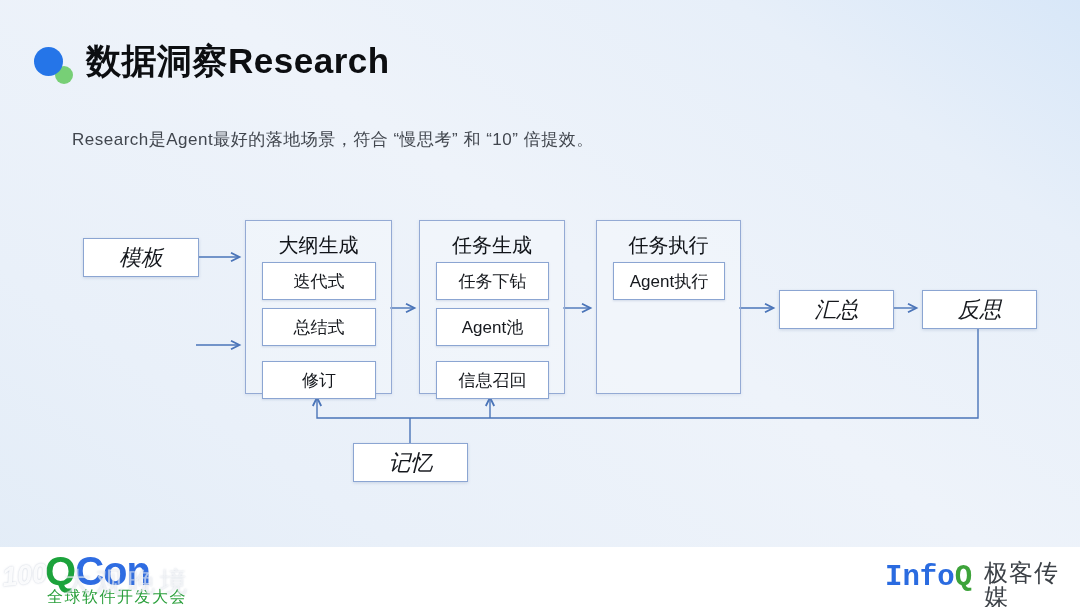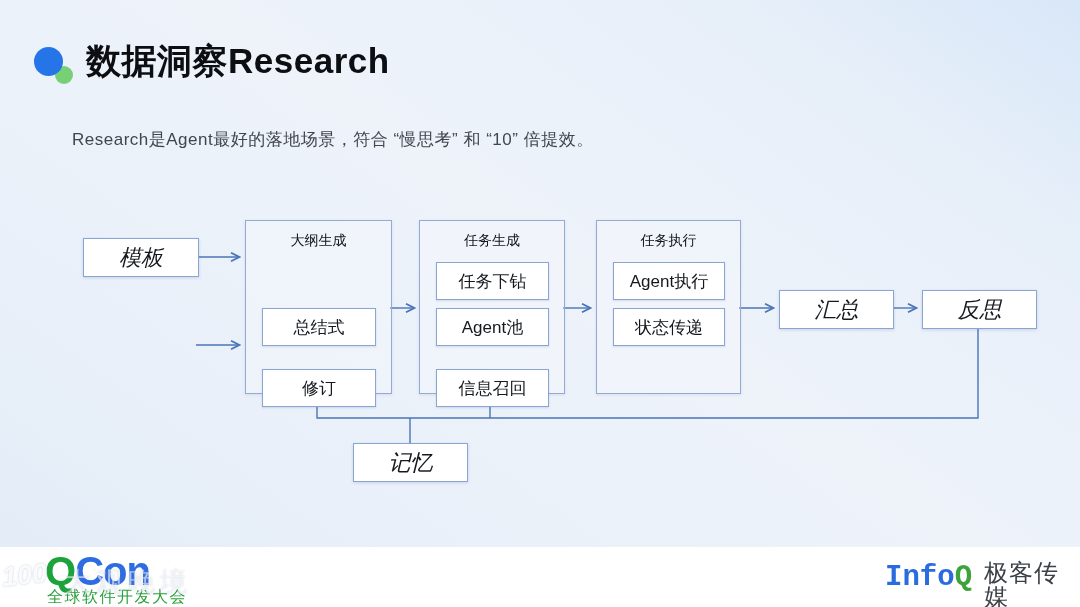--- a/index.html
+++ b/index.html
@@ -19,27 +19,27 @@
   .connectors{position:absolute;left:0;top:0;width:1080px;height:607px;pointer-events:none;}
   .node{
     position:absolute;background:#ffffff;border:1.6px solid #8ba5d2;
     display:flex;align-items:center;justify-content:center;
     font-size:22px;color:#15181d;box-shadow:0 1px 3px rgba(110,135,175,.28);font-style:italic;
   }
   .stage{
     position:absolute;border:1.6px solid #94aad4;background:rgba(255,255,255,.22);
     box-shadow:0 1px 3px rgba(110,135,175,.18);
   }
-  .stage-title{position:absolute;left:0;right:0;top:11px;text-align:center;font-size:14px;color:#101318;}
+  .stage-title{position:absolute;left:0;right:0;top:11px;text-align:center;font-size:20px;color:#101318;}
   .stage .item{
     position:absolute;left:16px;right:15px;height:36px;background:#fff;border:1.5px solid #8ba5d2;
     display:flex;align-items:center;justify-content:center;font-size:17px;color:#15181d;
     box-shadow:0 1px 2px rgba(110,135,175,.25);
   }
-  .item.i0{top:41px}.item.i1{top:87px}.item.i2{top:148px}
+  .item.i0{top:41px}.item.i1{top:87px}.item.i2{top:140px}
   
   .footer-band{position:absolute;left:0;bottom:0;width:1080px;height:60px;background:#ffffff;}
   .qcon{position:absolute;left:45px;top:551px;line-height:1;}
   .qcon .q{font-size:40px;font-weight:bold;color:#1ca33c;letter-spacing:-1px;}
   .qcon .con{font-size:40px;font-weight:bold;color:#2e6ce2;letter-spacing:-1px;}
   .qcon-tagline{position:absolute;left:47px;top:587px;font-size:16px;color:#2ba03c;letter-spacing:1.5px;}
   .infoq{position:absolute;left:885px;top:563px;display:flex;align-items:flex-start;line-height:1;font-family:Liberation Mono, monospace;}
   .infoq .info{font-size:29px;font-weight:bold;color:#2a6be0;}
   .infoq .iq{font-size:29px;font-weight:bold;color:#3da33a;}
   .infoq .company{margin-left:12px;font-size:24px;color:#3c4147;letter-spacing:1px;}
@@ -83,35 +83,35 @@
       <path d="M978 327 V418 H317 V399" marker-end="url(#arrow)"></path>
       <path d="M490 418 V399" marker-end="url(#arrow)"></path>
       <path d="M410 443 V418"></path>
     </g>
   </svg>
 
   <div class="node" style="left:83px;top:238px;width:114px;height:37px;">模板</div>
 
   <div class="stage" style="left:245px;top:220px;width:145px;height:172px;">
     <div class="stage-title">大纲生成</div>
+    <div class="item i0">迭代式</div>
     <div class="item i1">总结式</div>
     <div class="item i2">修订</div>
   </div>
 
   <div class="stage" style="left:419px;top:220px;width:144px;height:172px;">
     <div class="stage-title">任务生成</div>
     <div class="item i0">任务下钻</div>
     <div class="item i1">Agent池</div>
     <div class="item i2">信息召回</div>
   </div>
 
   <div class="stage" style="left:596px;top:220px;width:143px;height:172px;">
     <div class="stage-title">任务执行</div>
     <div class="item i0">Agent执行</div>
-    <div class="item i1">状态传递</div>
   </div>
 
   <div class="node" style="left:779px;top:290px;width:113px;height:37px;">汇总</div>
   <div class="node" style="left:922px;top:290px;width:113px;height:37px;">反思</div>
   <div class="node" style="left:353px;top:443px;width:113px;height:37px;">记忆</div>
 
   <div class="footer-band"></div>
 
   <div class="qcon">
     <span class="q">Q</span><span class="con">Con</span>

